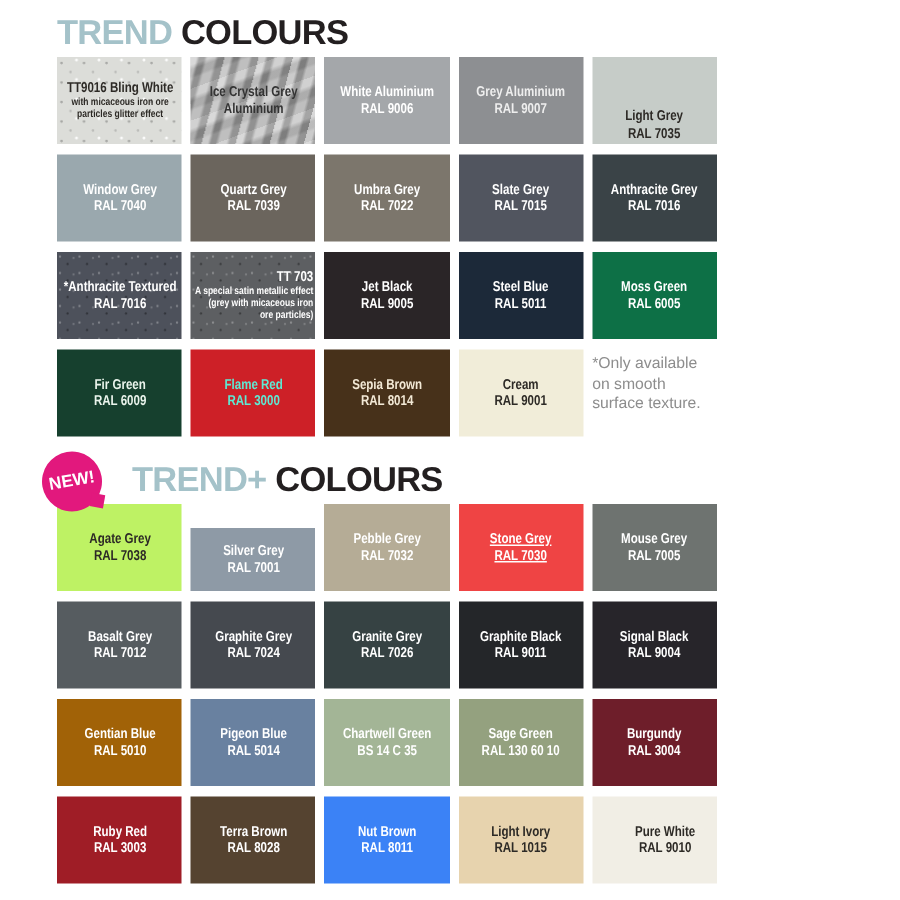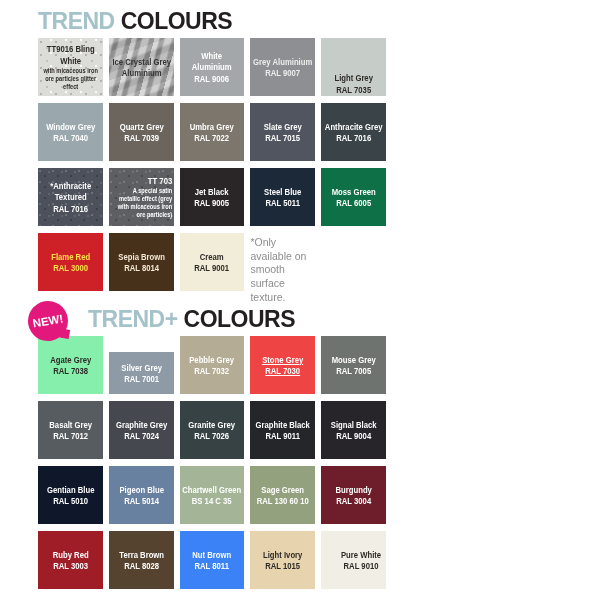--- a/index.html
+++ b/index.html
@@ -1,18 +1,18 @@
 <!DOCTYPE html>
 <html><head>
 <meta charset="utf-8">
 <style>
   html,body{margin:0;padding:0;background:#fff;width:600px;height:600px;overflow:hidden;
     font-family:"Liberation Sans",sans-serif;-webkit-font-smoothing:antialiased;}
   .page{position:relative;width:600px;height:600px;}
-  .section{margin-left:38px;width:348px;}
+  .section{margin-left:38px;width:440px;}
   .s1{padding-top:9px;}
   .s2{margin-top:16px;}
   h1.title{margin:0 0 5px 0;font-size:23px;font-weight:900;letter-spacing:-0.5px;line-height:1.05;}
   .title-row{position:relative;margin-bottom:5px;}
   .s2 h1.title{margin-left:50px;}
   .badge{position:absolute;left:-10px;top:-6px;width:40px;height:40px;border-radius:50%;
     display:flex;align-items:center;justify-content:center;font-size:11.5px;font-weight:900;
     transform:rotate(-10deg);z-index:3;}
   .badge::after{content:"";position:absolute;right:1px;bottom:0px;width:9px;height:9px;
     background:inherit;transform:rotate(20deg);z-index:-1;}
@@ -133,21 +133,27 @@
             <div class="name">Steel Blue</div>
             <div class="code">RAL 5011</div>
           </div>
         </div>
         <div class="swatch" style="background-color: rgb(13, 112, 70); color: rgb(255, 255, 255);">
           <div class="txt">
             <div class="name">Moss Green</div>
             <div class="code">RAL 6005</div>
           </div>
         </div>
-        <div class="swatch" style="background-color: rgb(205, 32, 39); color: #fde047;">
+        <div class="swatch" style="background-color: rgb(22, 64, 46); color: rgb(234, 244, 236);">
+          <div class="txt">
+            <div class="name">Fir Green</div>
+            <div class="code">RAL 6009</div>
+          </div>
+        </div>
+        <div class="swatch" style="background-color: rgb(205, 32, 39); color: #5eead4;">
           <div class="txt">
             <div class="name">Flame Red</div>
             <div class="code">RAL 3000</div>
           </div>
         </div>
         <div class="swatch" style="background-color: rgb(71, 49, 26); color: rgb(243, 233, 214);">
           <div class="txt">
             <div class="name">Sepia Brown</div>
             <div class="code">RAL 8014</div>
           </div>
@@ -164,21 +170,21 @@
 
   <section class="section s2">
     <div class="title-row">
       <span class="badge" style="color: rgb(255, 255, 255); background-color: rgb(226, 24, 125);">NEW!</span>
       <h1 class="title">
         <span class="accent" style="color: rgb(164, 194, 201);">TREND+</span>
         <span class="rest" style="color: rgb(35, 31, 32);">COLOURS</span>
       </h1>
     </div>
     <div class="grid">
-        <div class="swatch" style="background-color: #86efac; color: rgb(45, 42, 38); text-align: center;">
+        <div class="swatch" style="background-color: #bef264; color: rgb(45, 42, 38); text-align: center;">
           <div class="txt">
             <div class="name">Agate Grey</div>
             <div class="code">RAL 7038</div>
           </div>
         </div>
         <div class="swatch" style="background-color: rgb(142, 154, 166); color: rgb(255, 255, 255); margin-top: 16px;">
           <div class="txt">
             <div class="name">Silver Grey</div>
             <div class="code">RAL 7001</div>
           </div>
@@ -224,21 +230,21 @@
             <div class="name">Graphite Black</div>
             <div class="code">RAL 9011</div>
           </div>
         </div>
         <div class="swatch" style="background-color: rgb(39, 37, 42); color: rgb(255, 255, 255);">
           <div class="txt">
             <div class="name">Signal Black</div>
             <div class="code">RAL 9004</div>
           </div>
         </div>
-        <div class="swatch" style="background-color: #0f172a; color: rgb(255, 255, 255);">
+        <div class="swatch" style="background-color: #a16207; color: rgb(255, 255, 255);">
           <div class="txt">
             <div class="name">Gentian Blue</div>
             <div class="code">RAL 5010</div>
           </div>
         </div>
         <div class="swatch" style="background-color: rgb(105, 129, 160); color: rgb(255, 255, 255);">
           <div class="txt">
             <div class="name">Pigeon Blue</div>
             <div class="code">RAL 5014</div>
           </div>

